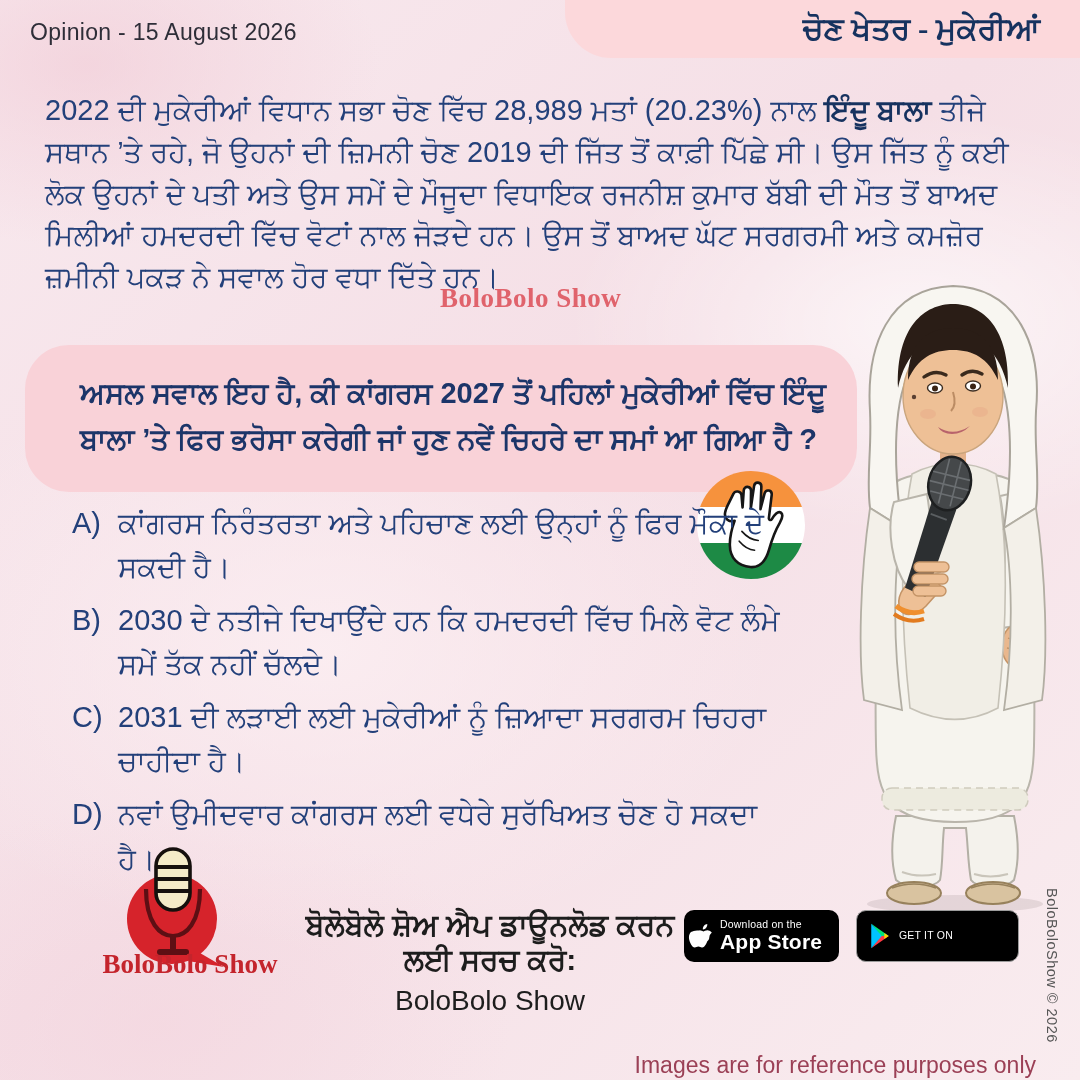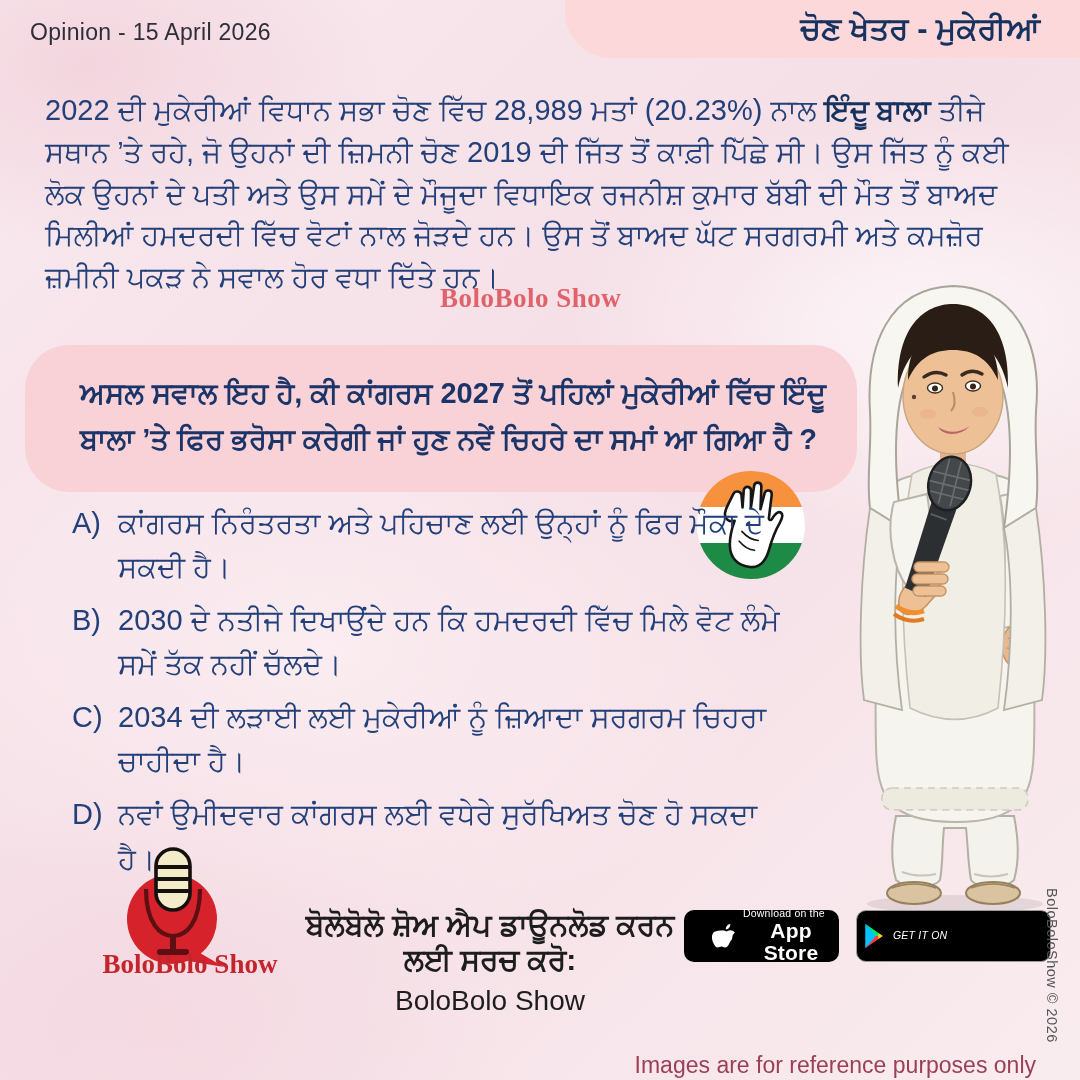--- a/index.html
+++ b/index.html
@@ -12,26 +12,26 @@
       radial-gradient(600px 400px at 30% 60%, rgba(252,240,243,.8), rgba(252,240,243,0) 75%),
       radial-gradient(500px 320px at 15% 95%, rgba(243,210,220,.5), rgba(243,210,220,0) 70%),
       linear-gradient(135deg,#f8e9ee 0%,#f5dfe6 48%,#f9ecef 100%);
   }
   .opinion-date{position:absolute;left:30px;top:19px;font-size:23px;color:#2e2e38;letter-spacing:.3px;}
   .header-label{
     position:absolute;right:0;top:0;width:515px;height:58px;background:#fcd8db;
     border-radius:0 0 0 46px;display:flex;align-items:center;justify-content:flex-end;
     padding-right:40px;box-sizing:border-box;
   }
-  .header-label span{font-size:31px;font-weight:bold;color:#16325f;}
+  .header-label span{font-size:31px;font-weight:bold;color:#16325f;font-family:Liberation Serif, serif;}
   .intro{
     position:absolute;left:45px;top:90px;width:1002px;font-size:29px;line-height:1.44;
     color:#23407a;font-weight:500;
   }
-  .intro b{color:#16325f;font-family:Liberation Serif, serif;}
+  .intro b{color:#16325f;}
   .watermark{
     position:absolute;left:440px;top:283px;font-family:"Liberation Serif","DejaVu Serif",serif;
     font-weight:bold;font-size:27px;color:#e0636c;letter-spacing:.5px;
   }
   .question-box{
     position:absolute;left:25px;top:345px;width:832px;height:147px;background:#f9d2d8;
     border-radius:44px;box-sizing:border-box;padding:26px 40px 0 55px;
   }
   .question-box p{margin:0;font-size:29px;font-weight:bold;color:#1c3569;line-height:1.58;width:755px;}
   .congress-logo{position:absolute;left:696px;top:469px;width:110px;height:112px;}
@@ -46,42 +46,42 @@
     position:absolute;left:-28px;top:106px;width:240px;text-align:center;
     font-family:"Liberation Serif","DejaVu Serif",serif;font-weight:bold;font-size:27px;color:#c4242c;
   }
   .search-block{position:absolute;left:280px;top:908px;width:420px;text-align:center;}
   .search-prompt{font-size:30px;color:#1d1d1d;font-weight:600;margin:0 0 7px 0;}
   .search-appname{font-size:28px;color:#1d1d1d;font-weight:500;margin:0;}
   .badge{
     position:absolute;background:#000;border-radius:10px;height:52px;display:flex;align-items:center;
     box-sizing:border-box;color:#fff;
   }
-  .badge-appstore{left:684px;top:910px;width:155px;padding-left:23px;}
-  .badge-gplay{left:856px;top:910px;width:195px;padding-left:0;border:1px solid #9c9c9c;font-style:italic;}
+  .badge-appstore{left:684px;top:910px;width:155px;padding-left:0;}
+  .badge-gplay{left:856px;top:910px;width:163px;padding-left:6px;border:1px solid #9c9c9c;}
   .badge .bicon{flex:0 0 34px;display:flex;align-items:center;justify-content:center;}
   .badge .btxt{display:flex;flex-direction:column;line-height:1.05;margin-left:2px;}
   .badge .b1{font-size:10.5px;letter-spacing:.2px;}
   .badge .b2{font-size:21px;font-weight:600;letter-spacing:.2px;margin-top:1px;text-align:center;}
   .description{
     position:absolute;left:25px;top:992px;width:1030px;text-align:center;font-size:26.5px;
     color:#141414;line-height:1.5;font-weight:500;
   }
   .reference-note{position:absolute;right:44px;top:1052px;font-size:23px;color:#9b4056;}
   .vertical-copyright{
     position:absolute;left:1044px;top:888px;writing-mode:vertical-rl;text-orientation:sideways;
     font-size:14.5px;color:#565656;letter-spacing:.5px;
   }
 </style>
 </head>
 <body>
 
 <div class="canvas">
 
-  <div class="opinion-date">Opinion - 15 April 2026</div>
+  <div class="opinion-date">Opinion - 15 August 2026</div>
   <div class="header-label">
     <span>ਚੋਣ ਖੇਤਰ - ਮੁਕੇਰੀਆਂ</span>
   </div>
 
   <div class="intro"><span>2022 ਦੀ ਮੁਕੇਰੀਆਂ ਵਿਧਾਨ ਸਭਾ ਚੋਣ ਵਿੱਚ 28,989 ਮਤਾਂ (20.23%) ਨਾਲ </span><b>ਇੰਦੂ ਬਾਲਾ</b><span> ਤੀਜੇ ਸਥਾਨ ’ਤੇ ਰਹੇ, ਜੋ ਉਹਨਾਂ ਦੀ ਜ਼ਿਮਨੀ ਚੋਣ 2019 ਦੀ ਜਿੱਤ ਤੋਂ ਕਾਫ਼ੀ ਪਿੱਛੇ ਸੀ। ਉਸ ਜਿੱਤ ਨੂੰ ਕਈ ਲੋਕ ਉਹਨਾਂ ਦੇ ਪਤੀ ਅਤੇ ਉਸ ਸਮੇਂ ਦੇ ਮੌਜੂਦਾ ਵਿਧਾਇਕ ਰਜਨੀਸ਼ ਕੁਮਾਰ ਬੱਬੀ ਦੀ ਮੌਤ ਤੋਂ ਬਾਅਦ ਮਿਲੀਆਂ ਹਮਦਰਦੀ ਵਿੱਚ ਵੋਟਾਂ ਨਾਲ ਜੋੜਦੇ ਹਨ। ਉਸ ਤੋਂ ਬਾਅਦ ਘੱਟ ਸਰਗਰਮੀ ਅਤੇ ਕਮਜ਼ੋਰ ਜ਼ਮੀਨੀ ਪਕੜ ਨੇ ਸਵਾਲ ਹੋਰ ਵਧਾ ਦਿੱਤੇ ਹਨ।</span></div>
 
   <div class="watermark">BoloBolo Show</div>
 
   <div class="question-box">
     <p>ਅਸਲ ਸਵਾਲ ਇਹ ਹੈ, ਕੀ ਕਾਂਗਰਸ 2027 ਤੋਂ ਪਹਿਲਾਂ ਮੁਕੇਰੀਆਂ ਵਿੱਚ ਇੰਦੂ ਬਾਲਾ ’ਤੇ ਫਿਰ ਭਰੋਸਾ ਕਰੇਗੀ ਜਾਂ ਹੁਣ ਨਵੇਂ ਚਿਹਰੇ ਦਾ ਸਮਾਂ ਆ ਗਿਆ ਹੈ ?</p>
@@ -109,21 +109,21 @@
     <div class="option">
       <span class="opt-label">A)</span>
       <span class="opt-text">ਕਾਂਗਰਸ ਨਿਰੰਤਰਤਾ ਅਤੇ ਪਹਿਚਾਣ ਲਈ ਉਨ੍ਹਾਂ ਨੂੰ ਫਿਰ ਮੌਕਾ ਦੇ ਸਕਦੀ ਹੈ।</span>
     </div>
     <div class="option">
       <span class="opt-label">B)</span>
       <span class="opt-text">2030 ਦੇ ਨਤੀਜੇ ਦਿਖਾਉਂਦੇ ਹਨ ਕਿ ਹਮਦਰਦੀ ਵਿੱਚ ਮਿਲੇ ਵੋਟ ਲੰਮੇ ਸਮੇਂ ਤੱਕ ਨਹੀਂ ਚੱਲਦੇ।</span>
     </div>
     <div class="option">
       <span class="opt-label">C)</span>
-      <span class="opt-text">2034 ਦੀ ਲੜਾਈ ਲਈ ਮੁਕੇਰੀਆਂ ਨੂੰ ਜ਼ਿਆਦਾ ਸਰਗਰਮ ਚਿਹਰਾ ਚਾਹੀਦਾ ਹੈ।</span>
+      <span class="opt-text">2031 ਦੀ ਲੜਾਈ ਲਈ ਮੁਕੇਰੀਆਂ ਨੂੰ ਜ਼ਿਆਦਾ ਸਰਗਰਮ ਚਿਹਰਾ ਚਾਹੀਦਾ ਹੈ।</span>
     </div>
     <div class="option">
       <span class="opt-label">D)</span>
       <span class="opt-text">ਨਵਾਂ ਉਮੀਦਵਾਰ ਕਾਂਗਰਸ ਲਈ ਵਧੇਰੇ ਸੁਰੱਖਿਅਤ ਚੋਣ ਹੋ ਸਕਦਾ ਹੈ।</span>
     </div>
   </div>
 
   <svg class="illustration" viewBox="0 0 250 640">
     <ellipse cx="125" cy="628" rx="88" ry="9" fill="rgba(60,40,40,0.10)"></ellipse>
 

